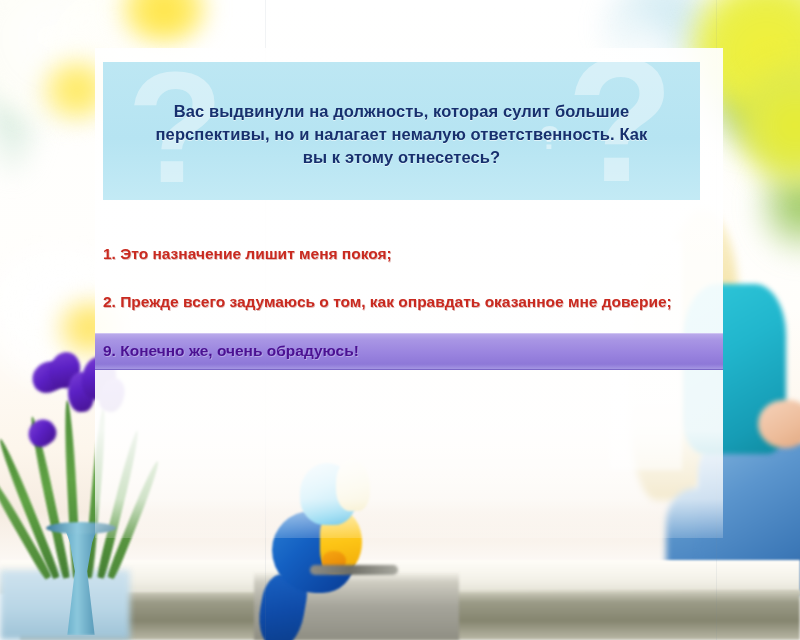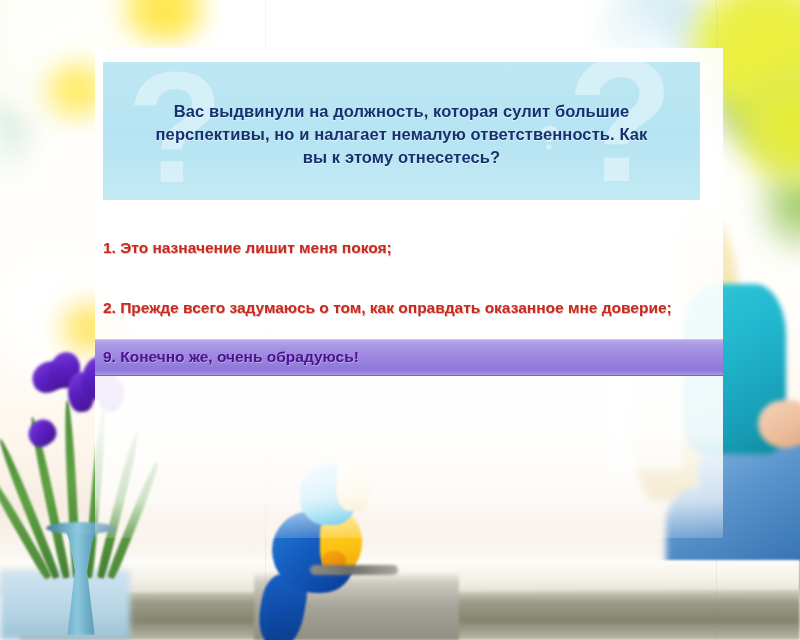--- a/index.html
+++ b/index.html
@@ -247,22 +247,22 @@
 
   .answer {
     position:relative;
     font-size:15.5px;
     font-weight:bold;
     line-height:1.30;
     color:#c92a20;
     padding:3px 10px 3px 8px;
     text-shadow:0.7px 0.7px 0 rgba(160,40,30,0.30);
   }
-  .answer-1 { margin-top:7px; }
-  .answer-2 { margin-top:34px; }
+  .answer-1 { margin-top:13px; }
+  .answer-2 { margin-top:22px; }
 
   .answer-selected {
     margin-top:18px;
     color:#4b1192;
     background:linear-gradient(180deg,
         #b9a9ea 0%,
         #a895e4 18%,
         #9a84df 55%,
         #8e78d8 86%,
         #a496e2 100%);

